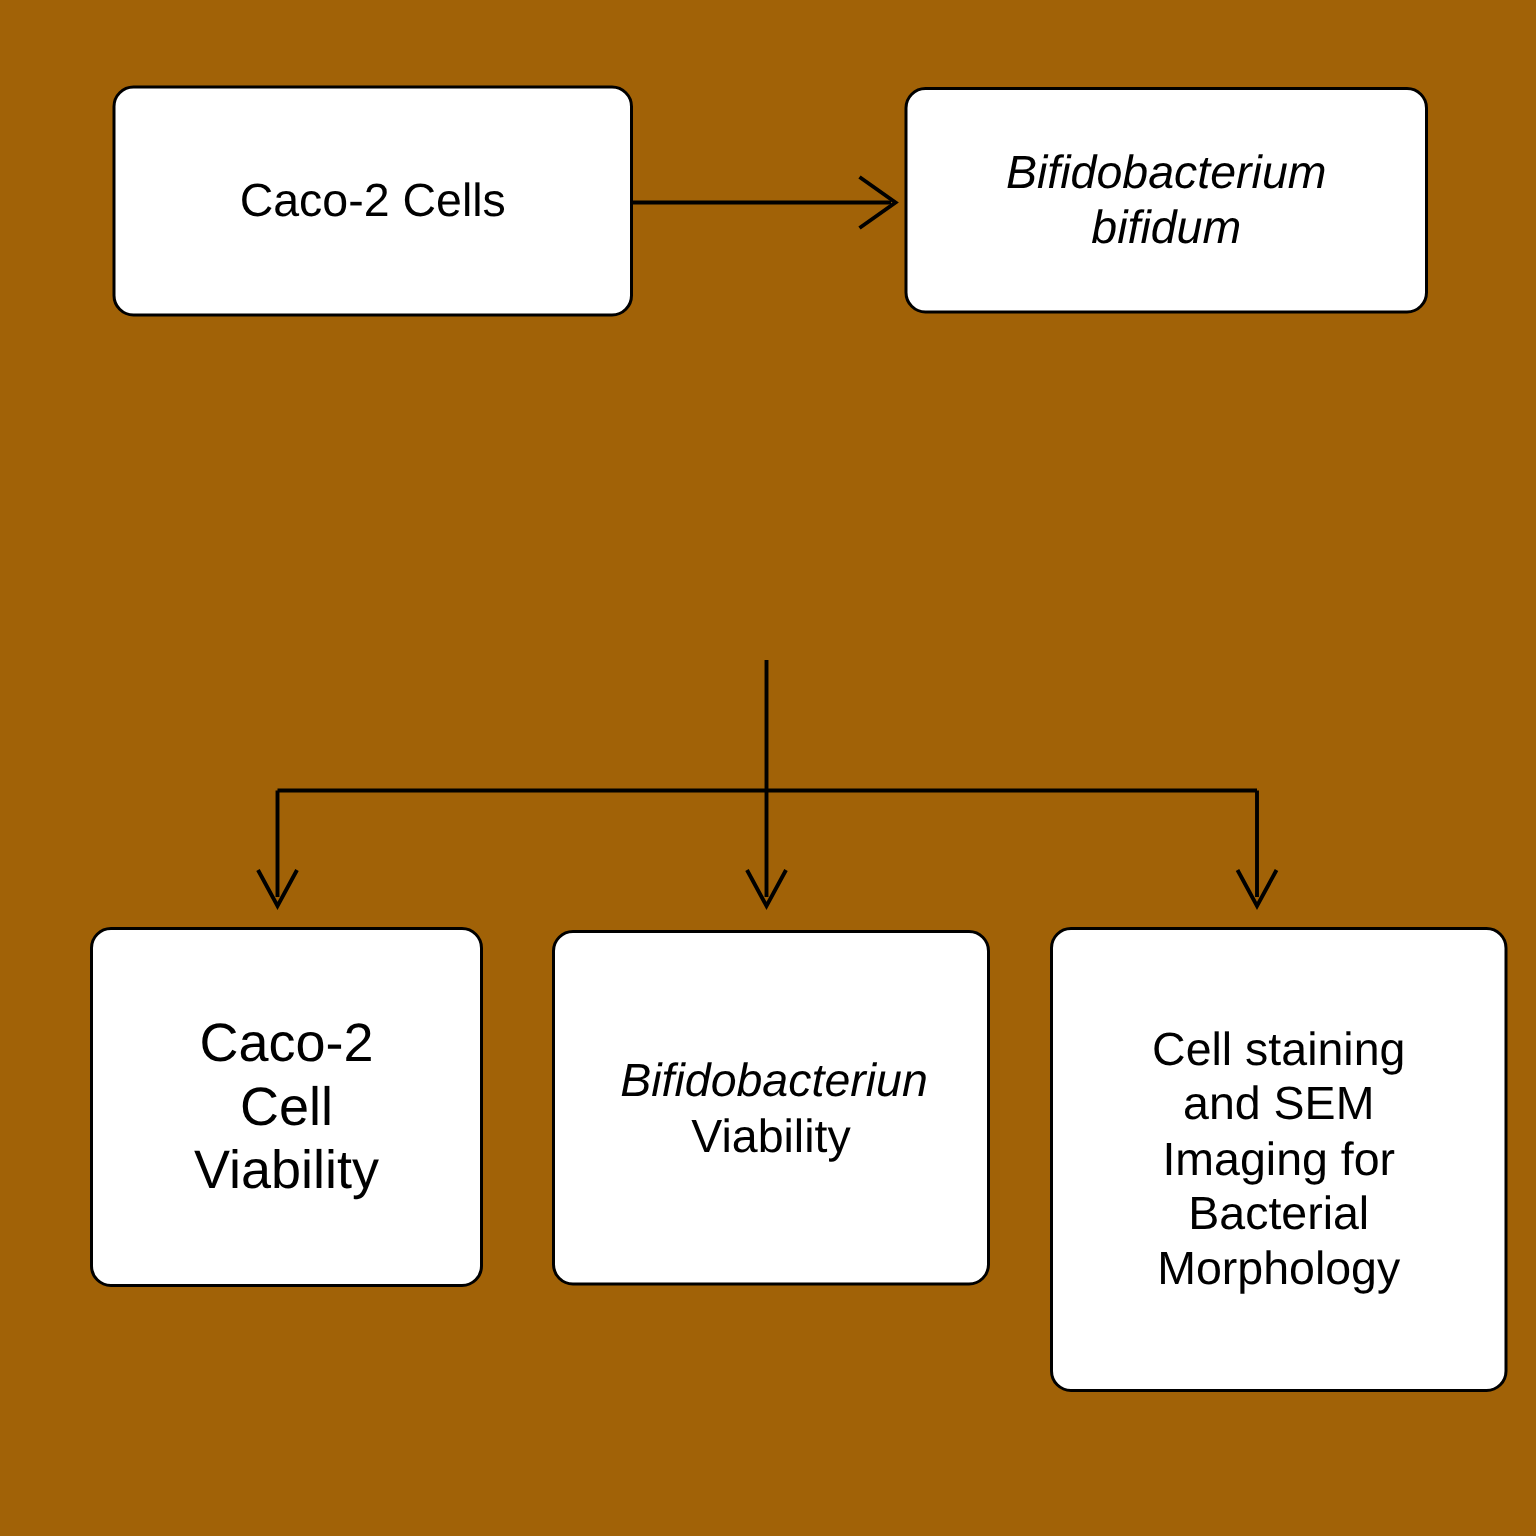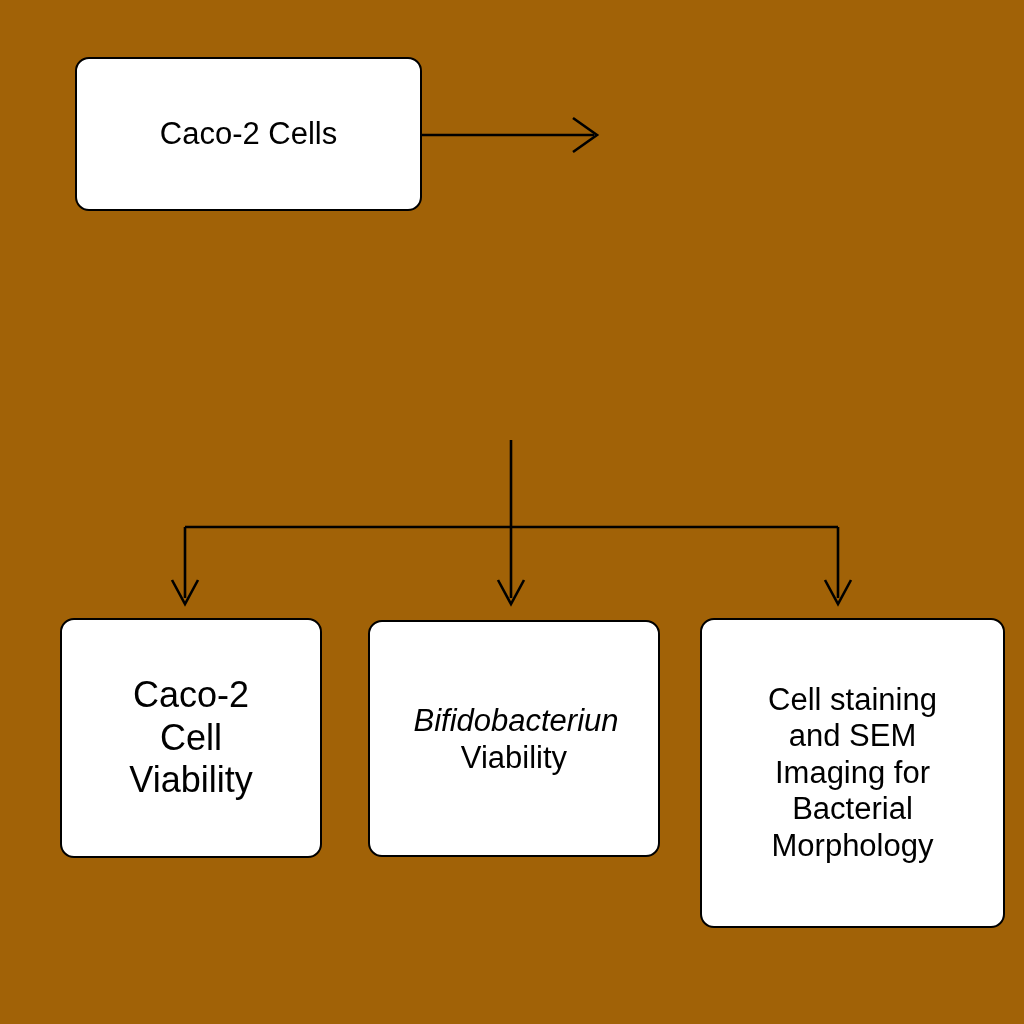--- a/index.html
+++ b/index.html
@@ -116,20 +116,24 @@
 
       <line x1="838" y1="527" x2="838" y2="598" stroke="#000000" stroke-width="2.6"></line>
       <polyline points="825,580 838,604 851,580" fill="none" stroke="#000000" stroke-width="2.6" stroke-linecap="butt" stroke-linejoin="miter"></polyline>
     </g>
   </svg>
 
   <div class="node" id="node-caco2-cells">
     <span class="label">Caco-2 Cells</span>
   </div>
 
+  <div class="node" id="node-bifidobacterium">
+    <span class="label italic">Bifidobacterium
+bifidum</span>
+  </div>
 
 
   <div class="node" id="node-caco2-viability">
     <span class="label">Caco-2
 Cell
 Viability</span>
   </div>
 
   <div class="node" id="node-bifido-viability">
     <span class="stack">

